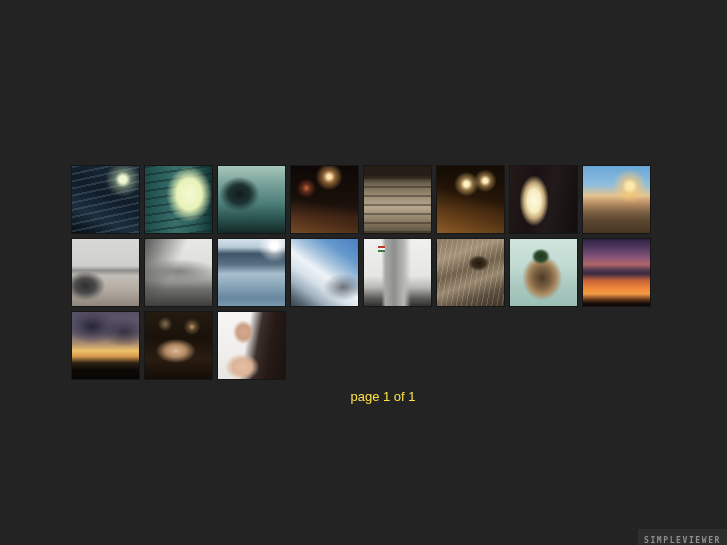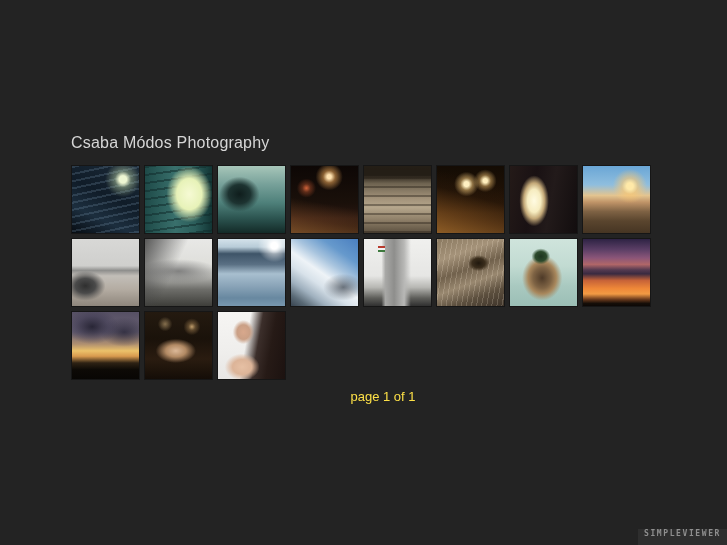--- a/index.html
+++ b/index.html
@@ -49,38 +49,37 @@
     color: #c8c8c8;
   }
   .badge {
     position: absolute;
     right: 0;
     bottom: 0;
     width: 89px;
     height: 16px;
     background: #2e2e2e;
     display: flex;
-    align-items: flex-start;
+    align-items: flex-end;
     justify-content: center;
     cursor: pointer;
   }
   .badge span {
     font-family: "DejaVu Sans Mono", monospace;
     font-size: 8px;
     font-weight: bold;
     letter-spacing: 1.6px;
     color: #8f8f8f;
     white-space: nowrap;
   }
 </style>
 </head>
 <body style="background: rgb(35, 35, 35);">
 
 <div class="stage">
-  <h1 class="title" style="color: rgb(214, 214, 214);">Csaba Módos Photography</h1>
   <div class="grid" id="grid">
       <div class="thumb" style="background: radial-gradient(circle at 76% 20%, rgb(238, 246, 210) 0%, rgb(238, 246, 210) 5%, rgba(190, 215, 170, 0.45) 11%, rgba(90, 120, 130, 0) 24%), repeating-linear-gradient(168deg, rgba(130, 160, 185, 0.22) 0px, rgba(130, 160, 185, 0.22) 2px, rgba(0, 0, 0, 0) 2px, rgba(0, 0, 0, 0) 7px), linear-gradient(205deg, rgb(27, 42, 56) 0%, rgb(16, 28, 40) 45%, rgb(28, 46, 62) 72%, rgb(7, 12, 18) 100%);"></div>
       <div class="thumb" style="background: radial-gradient(34% 42% at 66% 42%, rgb(246, 250, 212) 0%, rgb(231, 242, 184) 55%, rgba(120, 160, 120, 0) 100%), repeating-linear-gradient(172deg, rgba(15, 40, 40, 0.5) 0px, rgba(15, 40, 40, 0.5) 2px, rgba(0, 0, 0, 0) 2px, rgba(0, 0, 0, 0) 8px), linear-gradient(90deg, rgb(30, 74, 72) 0%, rgb(57, 112, 108) 45%, rgb(43, 93, 90) 75%, rgb(18, 53, 52) 100%);"></div>
       <div class="thumb" style="background: radial-gradient(30% 26% at 32% 42%, rgb(15, 29, 28) 0%, rgb(29, 51, 49) 55%, rgba(60, 100, 95, 0) 100%), linear-gradient(rgb(167, 198, 185) 0%, rgb(118, 160, 153) 28%, rgb(78, 128, 122) 55%, rgb(44, 84, 80) 78%, rgb(19, 42, 39) 100%);"></div>
       <div class="thumb" style="background: radial-gradient(circle at 57% 16%, rgb(255, 226, 176) 0%, rgb(255, 226, 176) 3%, rgba(240, 170, 90, 0.55) 9%, rgba(0, 0, 0, 0) 20%), radial-gradient(circle at 23% 33%, rgba(255, 120, 70, 0.8) 0%, rgba(200, 90, 50, 0.4) 6%, rgba(0, 0, 0, 0) 14%), linear-gradient(10deg, rgba(215, 140, 70, 0.5) 0%, rgba(150, 90, 45, 0.35) 22%, rgba(0, 0, 0, 0) 45%), linear-gradient(rgb(13, 7, 5) 0%, rgb(26, 16, 10) 55%, rgb(42, 23, 16) 78%, rgb(18, 10, 6) 100%);"></div>
       <div class="thumb" style="background: repeating-linear-gradient(0deg, rgba(35, 28, 20, 0.4) 0px, rgba(35, 28, 20, 0.4) 2px, rgba(0, 0, 0, 0) 2px, rgba(0, 0, 0, 0) 9px), linear-gradient(rgb(36, 30, 22) 0%, rgb(36, 30, 22) 14%, rgb(110, 99, 80) 26%, rgb(162, 146, 122) 48%, rgb(181, 166, 140) 62%, rgb(143, 128, 105) 80%, rgb(92, 80, 64) 100%);"></div>
       <div class="thumb" style="background: radial-gradient(circle at 44% 27%, rgb(255, 240, 194) 0%, rgb(255, 240, 194) 4%, rgba(255, 210, 130, 0.5) 10%, rgba(0, 0, 0, 0) 20%), radial-gradient(circle at 72% 22%, rgb(255, 238, 188) 0%, rgb(255, 238, 188) 3%, rgba(255, 205, 120, 0.45) 8%, rgba(0, 0, 0, 0) 16%), linear-gradient(15deg, rgba(205, 135, 55, 0.65) 0%, rgba(160, 100, 40, 0.45) 28%, rgba(60, 35, 15, 0.2) 55%, rgba(0, 0, 0, 0) 75%), linear-gradient(rgb(20, 12, 4) 0%, rgb(32, 18, 6) 45%, rgb(42, 24, 8) 70%, rgb(23, 13, 5) 100%);"></div>
       <div class="thumb" style="background: radial-gradient(22% 38% at 36% 52%, rgb(255, 251, 226) 0%, rgb(246, 236, 192) 45%, rgb(195, 168, 120) 70%, rgba(80, 60, 45, 0) 100%), linear-gradient(100deg, rgb(36, 26, 24) 0%, rgb(25, 17, 19) 35%, rgb(34, 26, 26) 60%, rgb(18, 13, 14) 100%);"></div>
       <div class="thumb" style="background: radial-gradient(circle at 70% 30%, rgb(255, 233, 168) 0%, rgb(255, 233, 168) 5%, rgba(255, 200, 110, 0.6) 12%, rgba(0, 0, 0, 0) 26%), linear-gradient(rgb(106, 166, 214) 0%, rgb(143, 190, 222) 28%, rgb(227, 196, 144) 44%, rgb(192, 148, 104) 54%, rgb(126, 98, 68) 68%, rgb(90, 69, 46) 82%, rgb(70, 53, 35) 100%);"></div>
       <div class="thumb" style="background: radial-gradient(30% 22% at 20% 70%, rgb(47, 47, 47) 0%, rgb(74, 74, 74) 50%, rgba(120, 120, 120, 0) 100%), linear-gradient(rgb(216, 216, 214) 0%, rgb(207, 207, 205) 40%, rgb(143, 143, 141) 47%, rgb(194, 190, 184) 55%, rgb(180, 172, 162) 75%, rgb(142, 134, 124) 100%);"></div>

